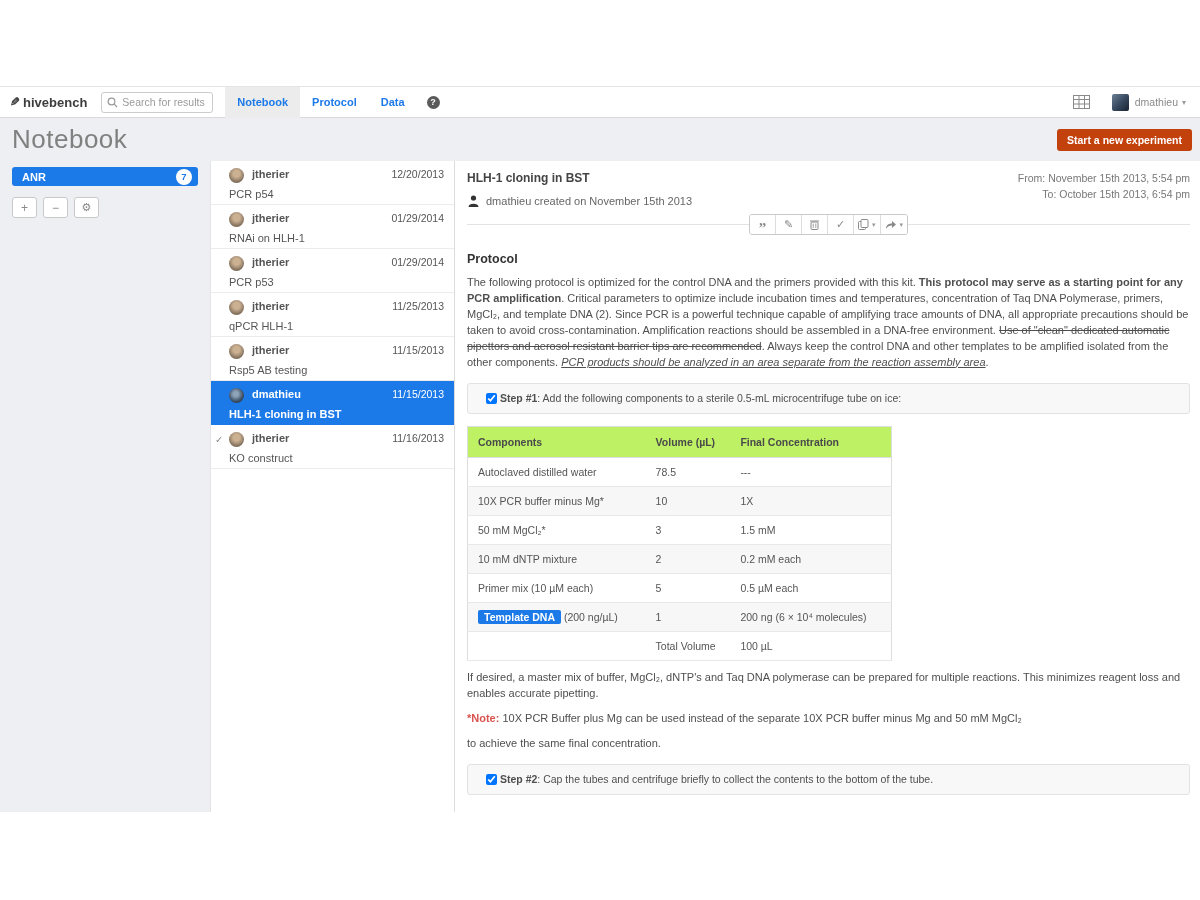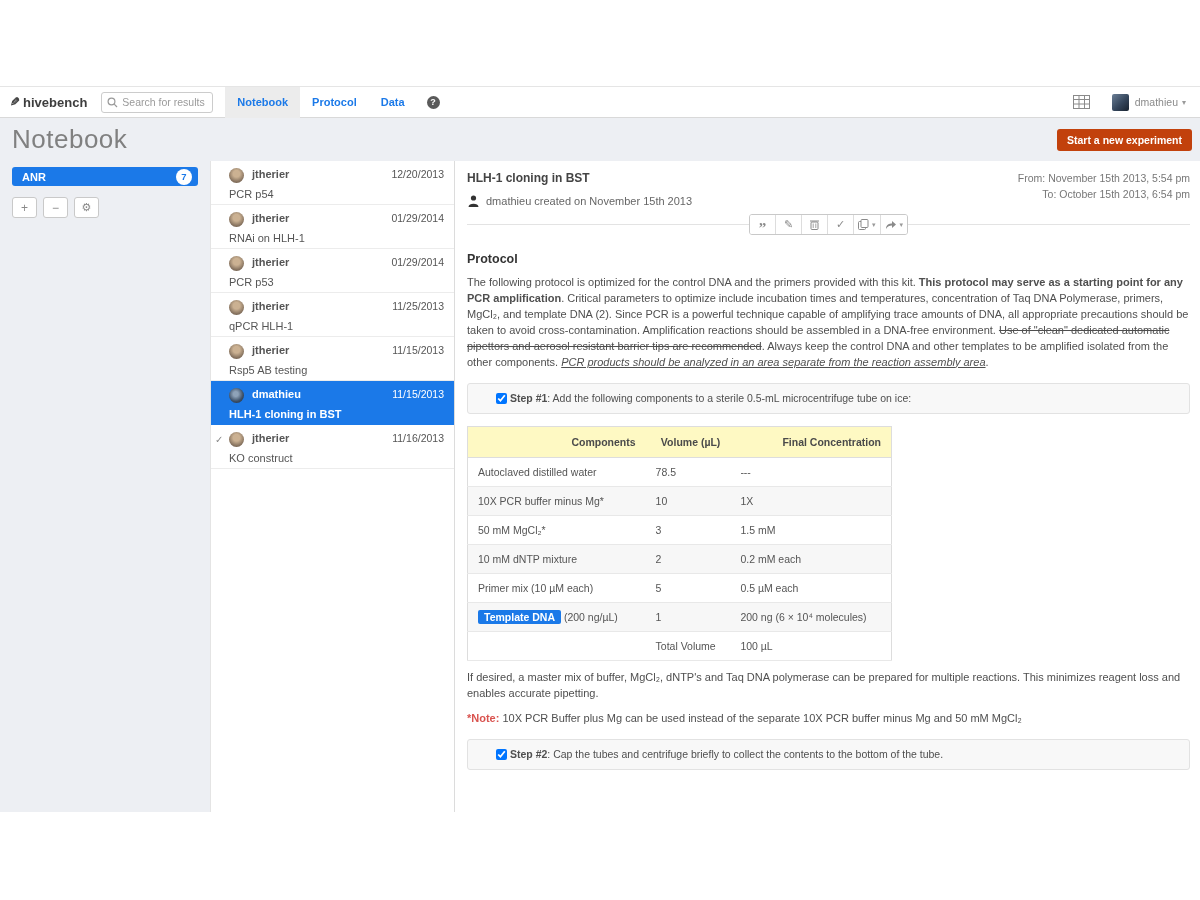--- a/index.html
+++ b/index.html
@@ -72,25 +72,25 @@
   .tbtn .caret { font-size:7px; }
 
   .section-h { margin-top:17px; font-size:12.5px; font-weight:bold; color:#333; }
   .para { margin-top:9px; line-height:1.45; }
   .b { font-weight:bold; }
   .strike { text-decoration:line-through; }
   .biu { font-weight:normal; font-style:italic; text-decoration:underline; }
   .note-label { color:#d9534f; font-weight:bold; }
   .tag { background:#1b79e8; color:#fff; font-weight:bold; padding:1px 6px; border-radius:2px; cursor:pointer; }
 
-  .step { margin-top:12px; background:#f8f8f8; border:1px solid #e2e2e2; border-radius:3px; padding:6px 28px; font-size:10.5px; color:#4f4f4f; line-height:1.65; }
+  .step { margin-top:12px; background:#f8f8f8; border:1px solid #e2e2e2; border-radius:3px; padding:6px 18px; font-size:10.5px; color:#4f4f4f; line-height:1.65; }
   .step input[type=checkbox] { width:11px; height:11px; vertical-align:-2px; margin-right:3px; }
 
   table.comp { margin-top:12px; width:425px; border:1px solid #ddd; border-collapse:collapse; font-size:10.5px; color:#555; }
-  table.comp th { text-align:right; font-weight:bold; padding:9px 10px; border-bottom:1px solid #ddd; background:#fef9c3; color:#4a4a4a; }
+  table.comp th { text-align:left; font-weight:bold; padding:9px 10px; border-bottom:1px solid #ddd; background:#bef264; color:#4a4a4a; }
   table.comp td { padding:8px 10px; border-bottom:1px solid #e8e8e8; }
   table.comp tr:nth-child(even) td { background:#f7f7f7; }
   table.comp .c1 { width:42%; } table.comp .c2 { width:20%; } table.comp .c3 { width:38%; }
 </style>
 </head>
 <body>
 
 <div class="screen">
   <div class="app">
 
@@ -311,20 +311,21 @@
             <tr>
                 <td></td>
                 <td>Total Volume</td>
                 <td>100 µL</td>
               </tr>
           </tbody>
         </table>
 
         <p class="para">If desired, a master mix of buffer, MgCl₂, dNTP's and Taq DNA polymerase can be prepared for multiple reactions. This minimizes reagent loss and enables accurate pipetting.</p>
         <p class="para"><span class="note-label">*Note:</span><span> 10X PCR Buffer plus Mg can be used instead of the separate 10X PCR buffer minus Mg and 50 mM MgCl₂</span></p>
+        <p class="para">to achieve the same final concentration.</p>
 
         <div class="step">
           <input type="checkbox" checked="" style=""><span><span class="b">Step #2</span><span>: Cap the tubes and centrifuge briefly to collect the contents to the bottom of the tube.</span></span>
         </div>
 
       </div>
     </div>
   </div>
 </div>
 

